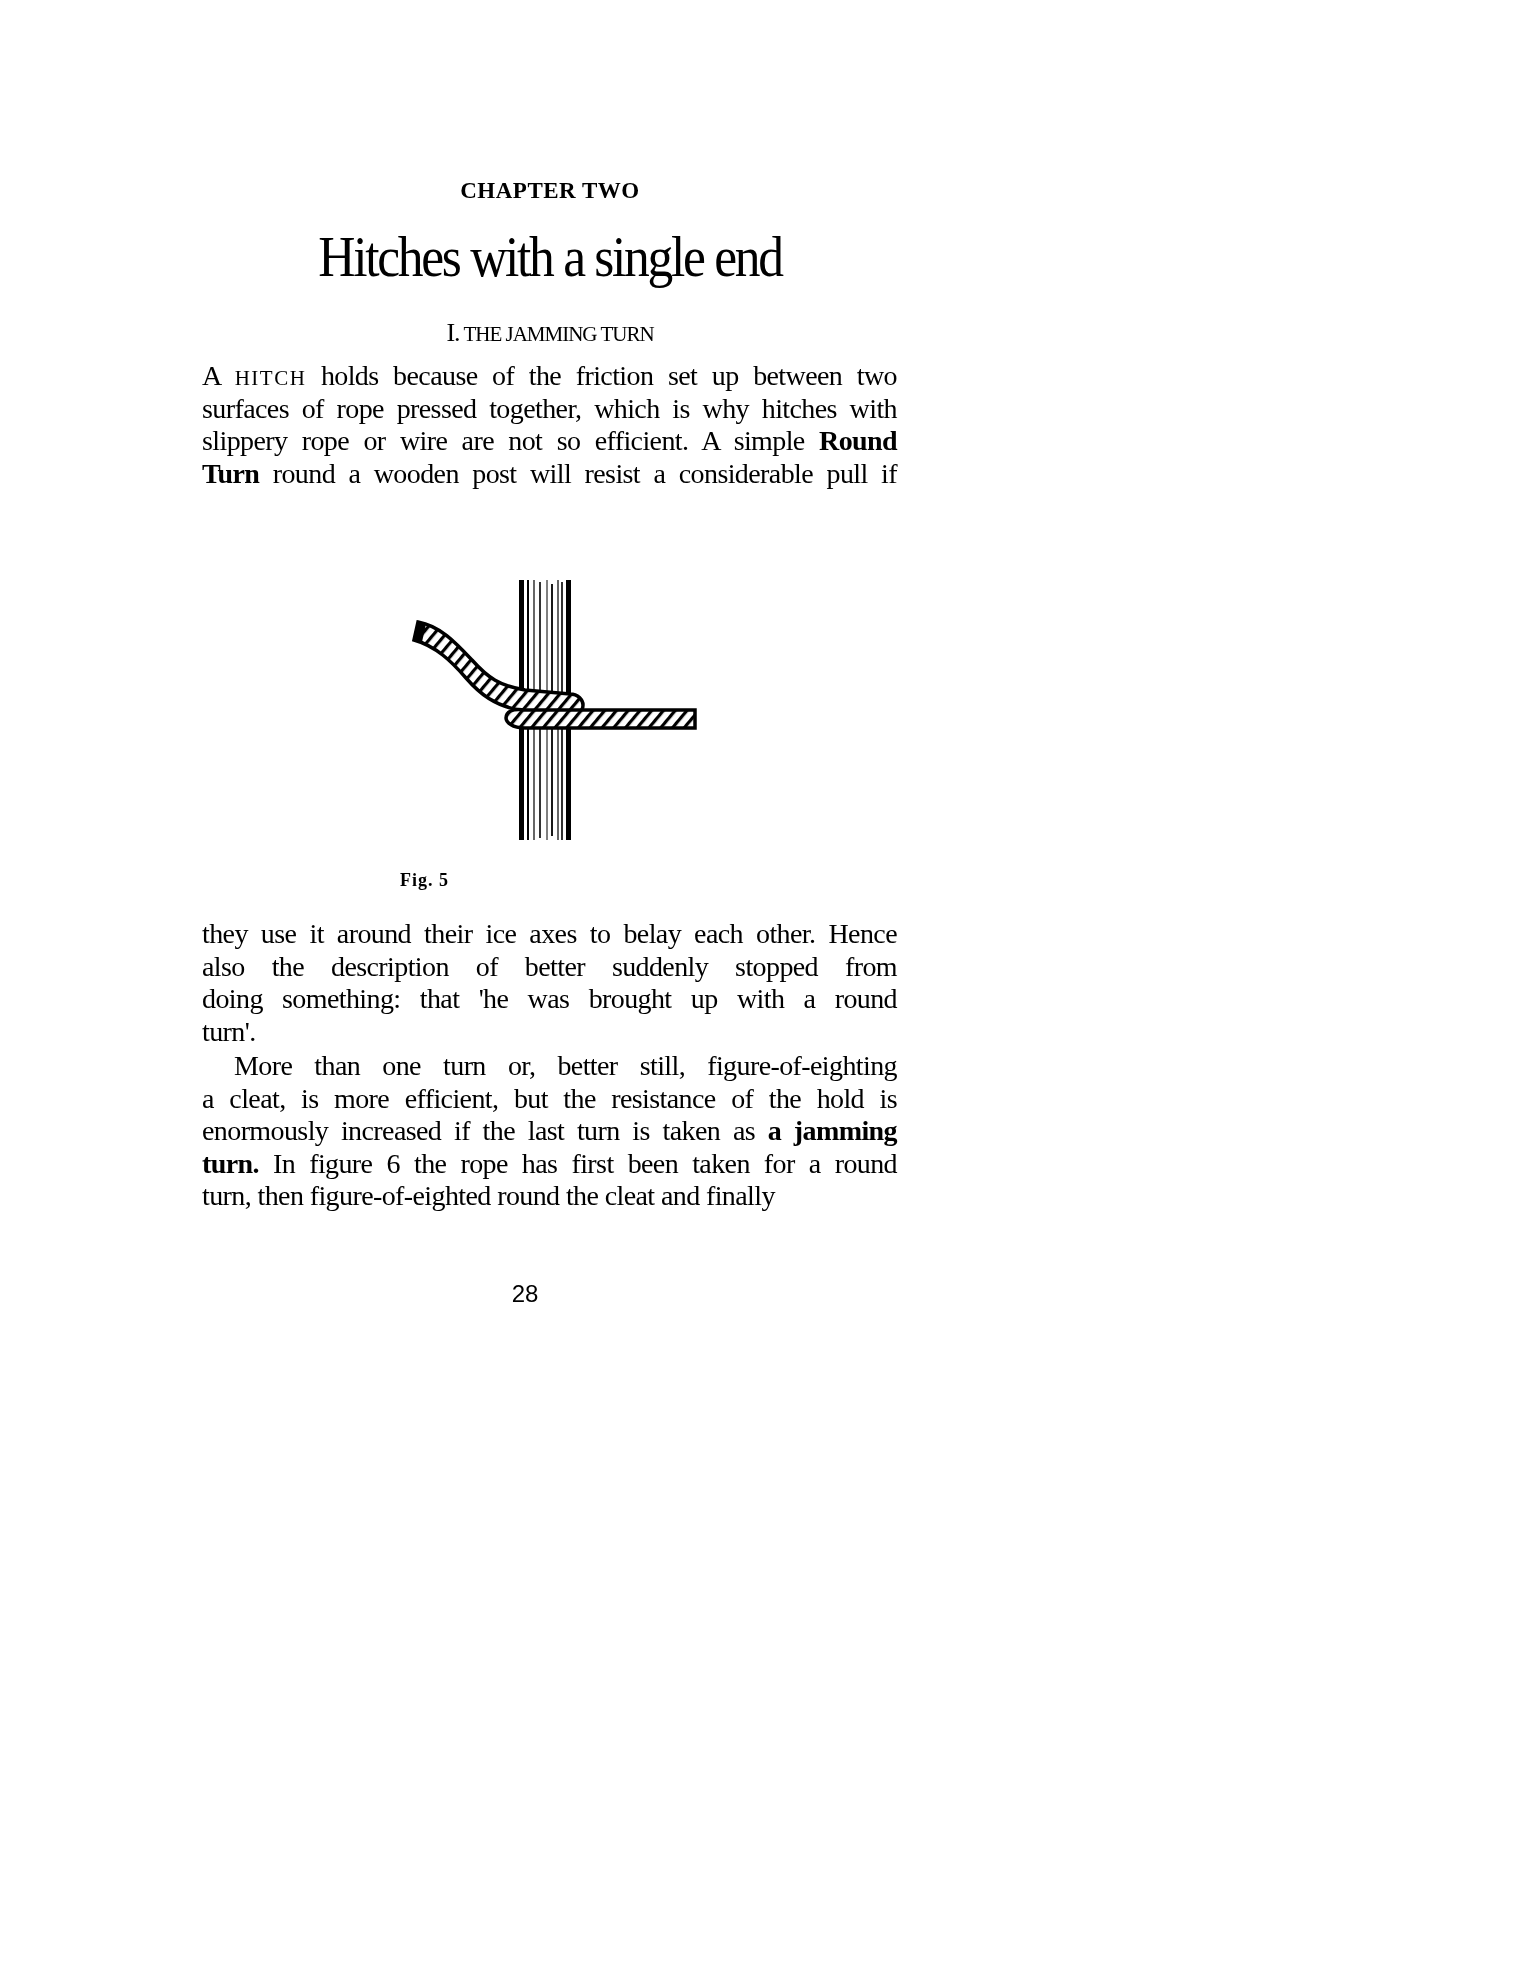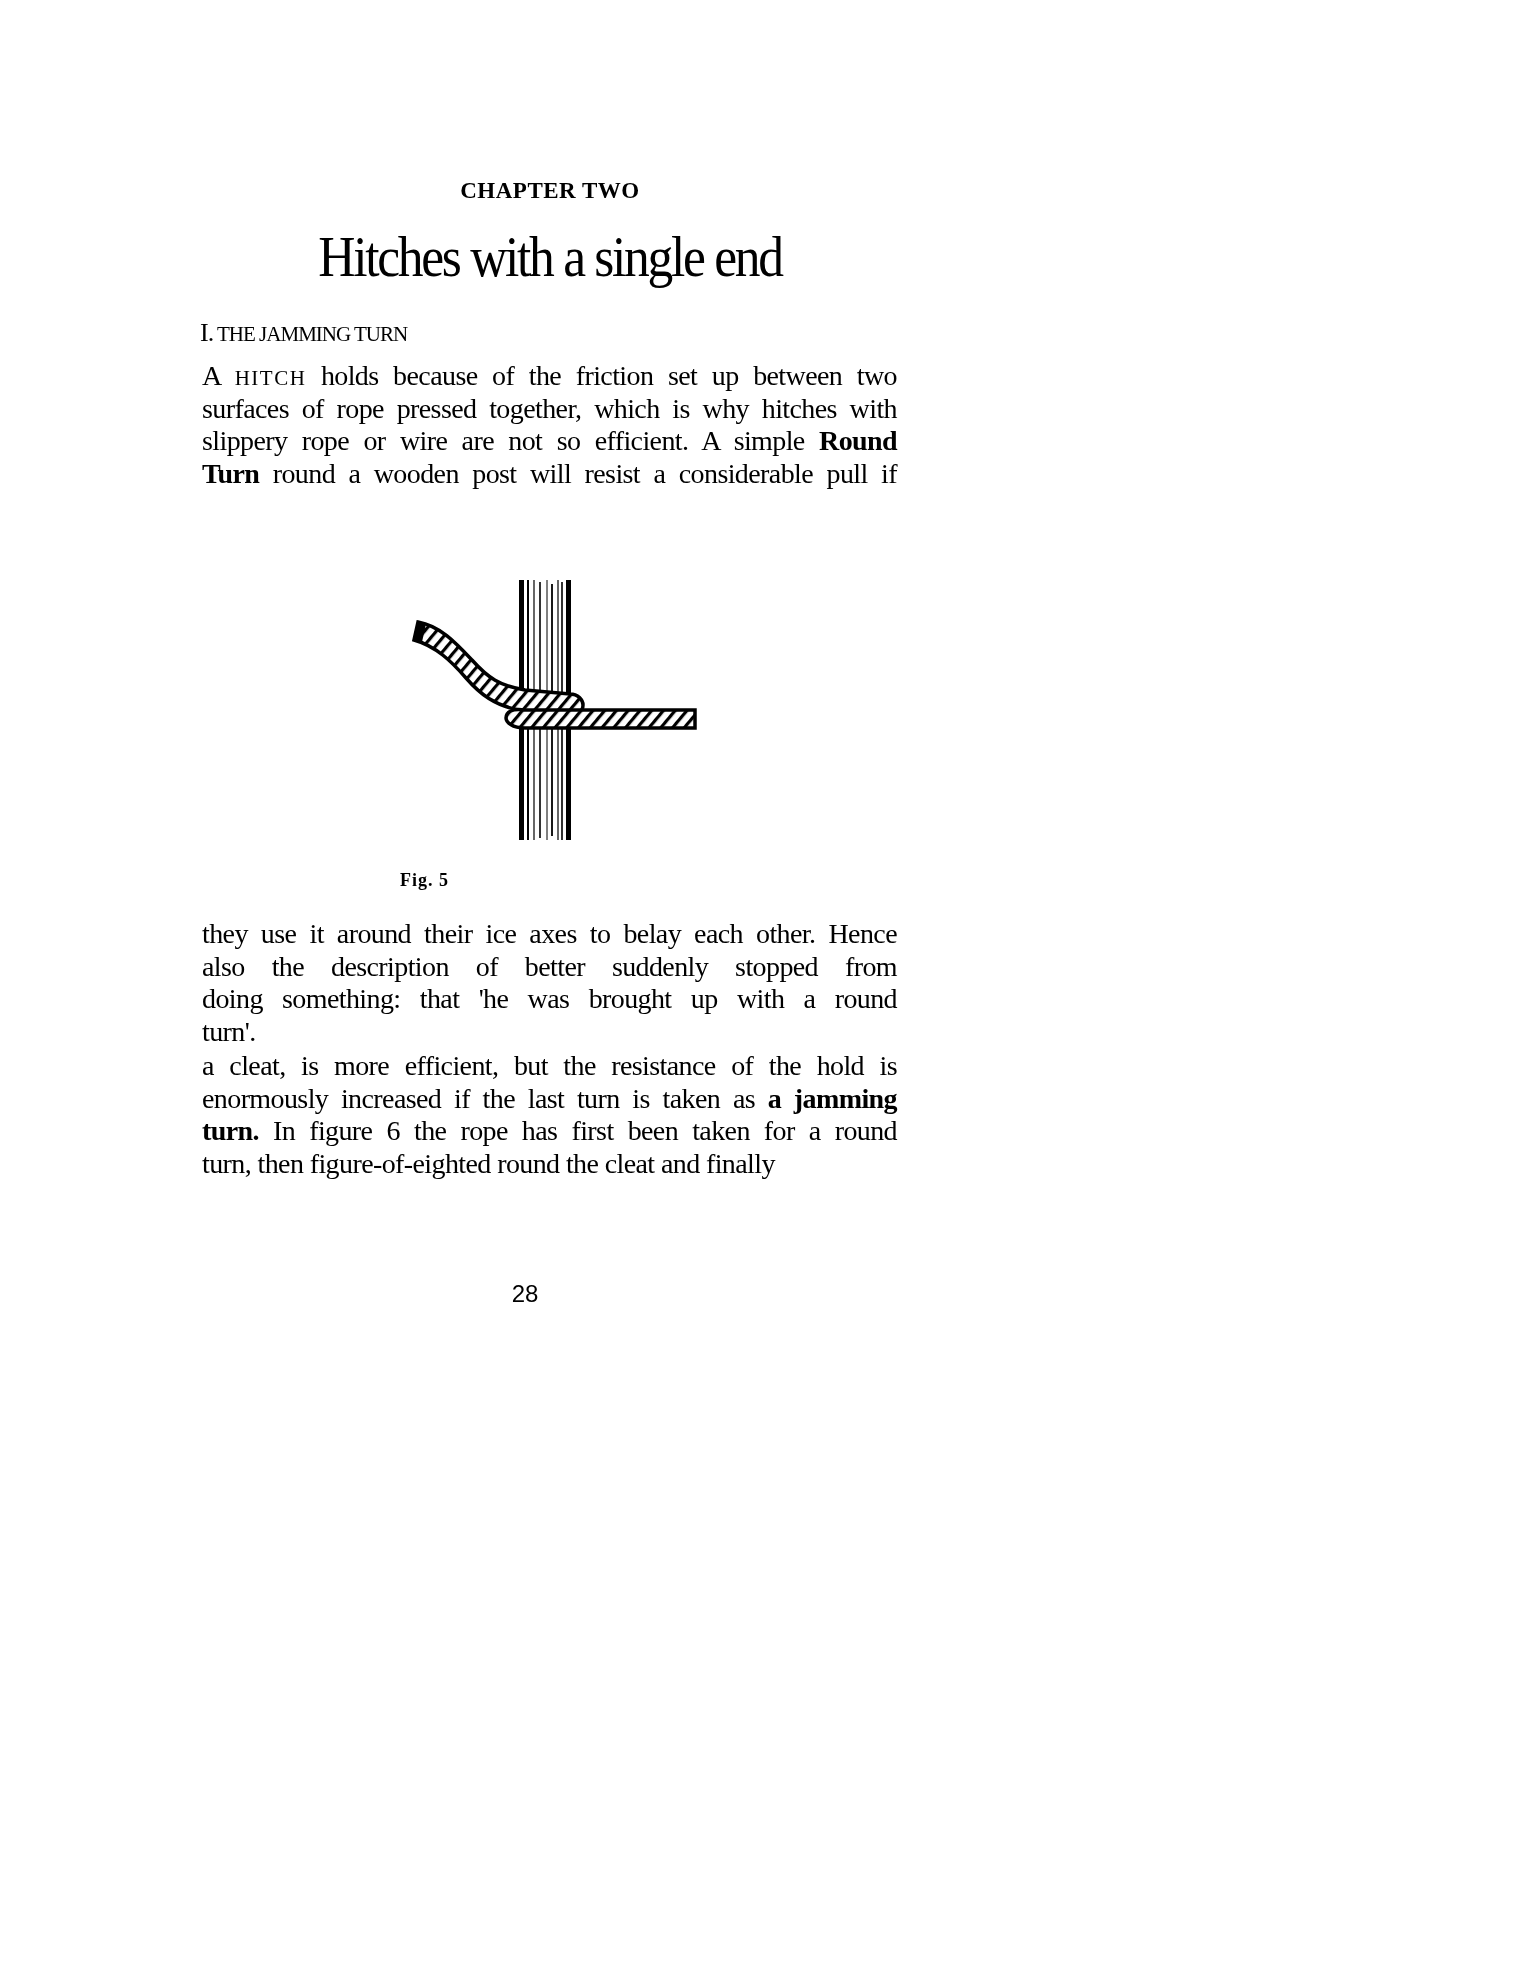--- a/index.html
+++ b/index.html
@@ -12,21 +12,21 @@
     position:absolute; left:200px; width:700px; top:178px;
     text-align:center; font-weight:bold; font-size:23px; letter-spacing:0.5px;
   }
   .chapter-title {
     position:absolute; left:200px; width:700px; top:222px;
     text-align:center; font-size:56px; letter-spacing:-2.5px; line-height:70px;
     transform:scaleX(0.92); transform-origin:center;
   }
   .section-heading {
     position:absolute; left:200px; width:700px; top:318px;
-    text-align:left; font-size:21px; letter-spacing:-1px;
+    text-align:center; font-size:21px; letter-spacing:-1px;
   }
   .section-heading .num { font-size:26px; }
 
   .para {
     position:absolute; left:202px; width:695px;
     font-size:28px; line-height:32.5px; text-align:justify;
     letter-spacing:-0.6px;
   }
   .para.p1 { top:360px; }
   .para.p2 { top:918px; }
@@ -115,20 +115,23 @@
     </span>
     <span class="line">
       <span>doing something: that 'he was brought up with a round</span>
     </span>
     <span class="line last">
       <span>turn'.</span>
     </span>
   </div>
 
   <div class="para p3 serif">
+    <span class="line indent">
+      <span>More than one turn or, better still, figure-of-eighting</span>
+    </span>
     <span class="line">
       <span>a cleat, is more efficient, but the resistance of the hold is</span>
     </span>
     <span class="line">
       <span>enormously increased if the last turn is taken as </span><span class="bold">a jamming</span>
     </span>
     <span class="line">
       <span class="bold">turn.</span><span> In figure 6 the rope has first been taken for a round</span>
     </span>
     <span class="line last">

